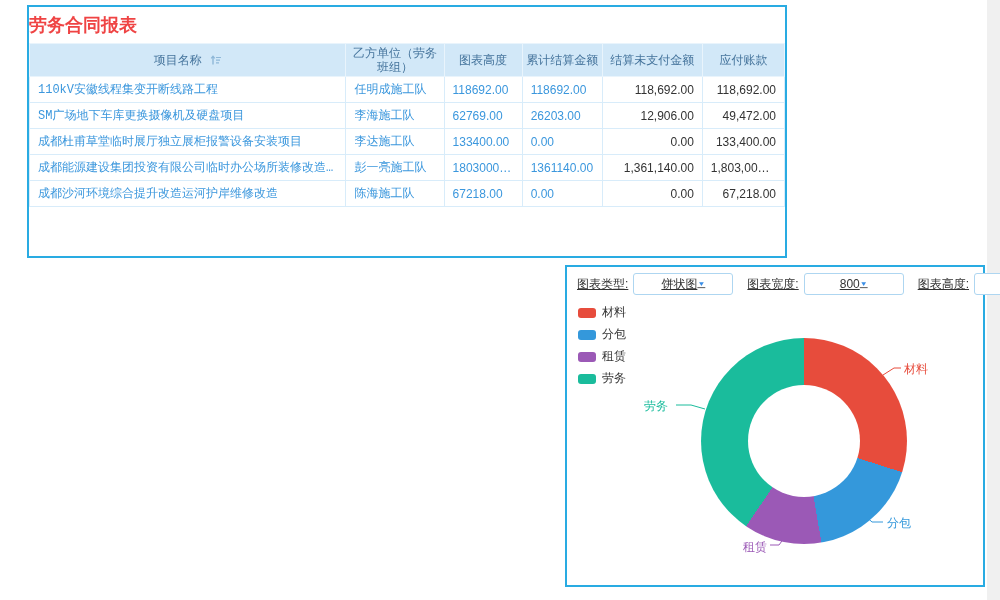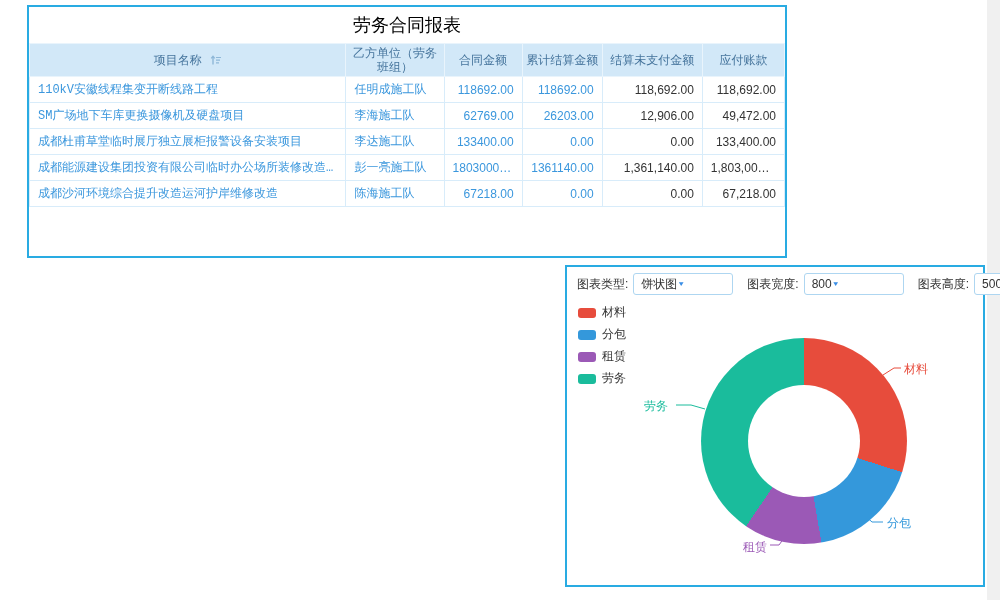--- a/index.html
+++ b/index.html
@@ -10,47 +10,47 @@
     color:#333;
   }
   .right-strip{position:absolute;top:0;right:0;width:13px;height:600px;background:#f0f0f0;}
 
   
   .panel{position:absolute;background:#fff;border:2px solid #29abe2;box-sizing:border-box;}
   #table-panel{left:27px;top:5px;width:760px;height:253px;}
   #chart-panel{left:565px;top:265px;width:420px;height:322px;}
 
   
-  .panel-title{height:36px;line-height:36px;text-align:center;font-weight:normal;color:#000000;}
+  .panel-title{height:36px;line-height:36px;font-weight:bold;color:#ef4444;}
   #table-panel .panel-title{font-size:18px;}
   table{border-collapse:collapse;width:756px;table-layout:fixed;font-size:12px;}
   th{
     background:#d2e8f8;color:#45749c;font-weight:normal;
     border:1px solid #e9f4fc;padding:2px 2px;height:27px;
     text-align:center;vertical-align:middle;line-height:14px;
   }
   td{
     border:1px solid #d8ecfa;height:25px;padding:0 8px;
     overflow:hidden;white-space:nowrap;text-overflow:ellipsis;
   }
   td.col0,td.col1{text-align:left;color:#3b97dd;font-family:Liberation Mono, monospace;}
-  td.col2,td.col3{text-align:right;color:#3b97dd;}
+  td.col2,td.col3{text-align:left;color:#3b97dd;}
   td.col4,td.col5{text-align:right;color:#333;}
   .th-inner{display:inline-flex;align-items:center;gap:8px;justify-content:center;}
   .sort-icon{display:inline-block;line-height:0;cursor:pointer;}
 
   
   #chart-panel .panel-title{height:32px;line-height:32px;font-size:15px;border-bottom:1px solid #dcedf8;}
-  .controls{display:flex;align-items:center;height:34px;padding:0 10px;}
+  .controls{display:flex;align-items:center;height:34px;padding:0 10px;text-decoration:underline;}
   .ctrl-group{display:flex;align-items:center;margin-right:14px;}
   .ctrl-label{font-size:12px;color:#333;margin-right:5px;white-space:nowrap;}
   .select-box{
     width:100px;height:22px;box-sizing:border-box;background:#fff;
     border:1px solid #aed6f1;border-radius:3px;display:flex;align-items:center;
-    justify-content:flex-start;padding:0 7px;cursor:pointer;
+    justify-content:center;padding:0 7px;cursor:pointer;
   }
   .select-value{font-size:12px;color:#333;}
   .caret{font-size:8px;color:#3a8ee6;transform:scaleY(.8);}
 
   .chart-area{position:relative;width:407px;height:250px;}
   .legend{position:absolute;left:11px;top:3px;}
   .legend-item{display:flex;align-items:center;margin-bottom:5px;cursor:pointer;}
   .swatch{display:inline-block;width:18px;height:10px;border-radius:3px;margin-right:6px;}
   .legend-label{font-size:12px;color:#333;}
 
@@ -83,21 +83,21 @@
             <span class="sort-icon">
               <svg width="12" height="12" viewBox="0 0 12 12">
                 <path d="M3 10.5V2.8" stroke="#8fb8d8" stroke-width="1.4" fill="none"></path>
                 <path d="M1.2 4.4 L3 2.2 L4.8 4.4" stroke="#8fb8d8" stroke-width="1.2" fill="none"></path>
                 <path d="M6 3.5h5M6 6.2h4M6 8.9h3" stroke="#8fb8d8" stroke-width="1.2"></path>
               </svg>
             </span>
           </span>
         </th>
         <th>乙方单位（劳务班组）</th>
-        <th>合同金额</th>
+        <th>图表高度</th>
         <th>累计结算金额</th>
         <th>结算未支付金额</th>
         <th>应付账款</th>
       </tr>
     </thead>
     <tbody>
         <tr>
           <td class="col0">110kV安徽线程集变开断线路工程</td>
           <td class="col1">任明成施工队</td>
           <td class="col2">118692.00</td>

